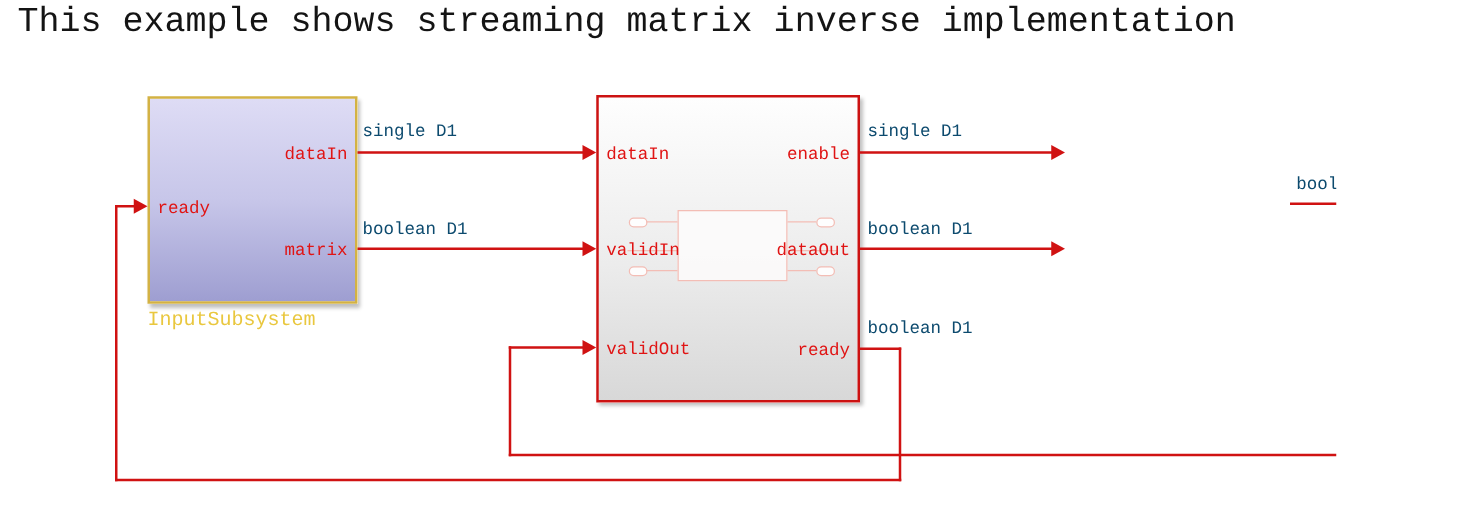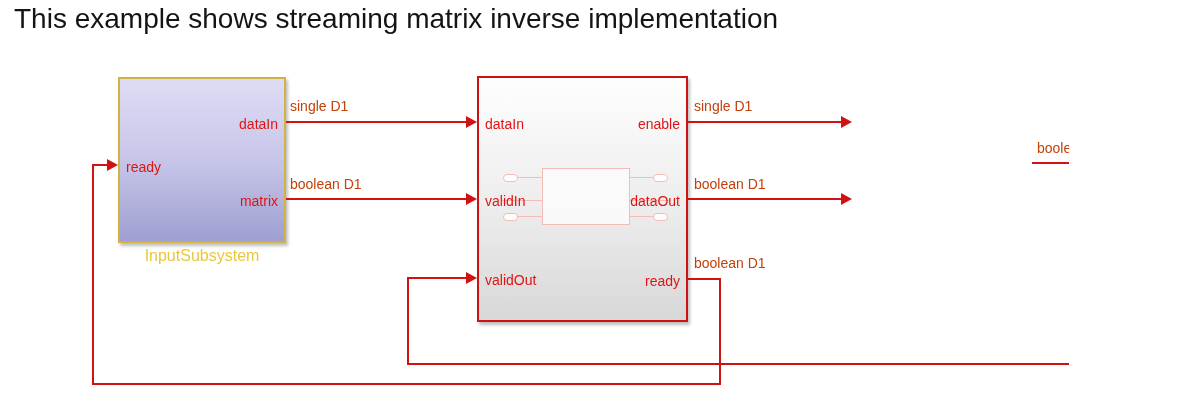--- a/index.html
+++ b/index.html
@@ -1,18 +1,18 @@
 <!DOCTYPE html>
 <html><head>
 <meta charset="utf-8">
 <style>
   html,body{margin:0;padding:0;background:#ffffff;}
   .canvas{
     position:relative; width:1069px; height:409px; background:#ffffff;
-    font-family:Liberation Sans, sans-serif; overflow:hidden;
+    font-family:Liberation Mono, monospace; overflow:hidden;
   }
   .title{
     position:absolute; left:14px; top:3px; font-size:28px; color:#141414;
     font-weight:400; letter-spacing:0;
   }
   
   .block{position:absolute; box-sizing:border-box; box-shadow:2px 3px 3px rgba(0,0,0,0.25);}
   .block.input{
     left:118px; top:77px; width:168px; height:166px;
     border:2px solid #d3b244;
@@ -28,21 +28,21 @@
     border:2px solid #d3b244;
     background:linear-gradient(180deg,#fbf7ed 0%,#f3e9d3 50%,#e4d6b6 100%);
   }
   .port-label{
     position:absolute; font-size:14px; line-height:16px; color:#e01414;
     white-space:nowrap; z-index:3;
   }
   .port-label.pl{left:6px;}
   .port-label.pr{right:6px; text-align:right;}
   .block-name{
-    position:absolute; font-size:16px; line-height:18px; text-align:center;
+    position:absolute; font-size:16px; line-height:18px; 
     white-space:nowrap; z-index:2;
   }
   .block-name.gold{color:#e9c73e;}
   .block-name.red{color:#e01414;}
   
   .ssicon{position:absolute; z-index:1;}
   .ssicon .ibox{
     position:absolute; left:63px; top:90px; width:88px; height:57px;
     border:1px solid #f3bdb5; background:rgba(253,252,252,0.85); box-sizing:border-box;
   }
@@ -53,21 +53,21 @@
   .ssicon .iline{position:absolute; height:1px; background:#f3bdb5;}
   
   .wire{position:absolute; background:#d01212; z-index:2;}
   .wh{height:2px;} .wv{width:2px;}
   .arrow{
     position:absolute; width:0; height:0; z-index:3;
     border-top:6px solid transparent; border-bottom:6px solid transparent;
     border-left:11px solid #d01212;
   }
   .sig-label{
-    position:absolute; font-size:14px; line-height:15px; color:#c2410c;
+    position:absolute; font-size:14px; line-height:15px; color:#0c4a6e;
     white-space:nowrap; z-index:3;
   }
 </style>
 </head>
 <body>
 
 <div class="canvas">
 
   <div class="title">This example shows streaming matrix inverse implementation</div>
 

